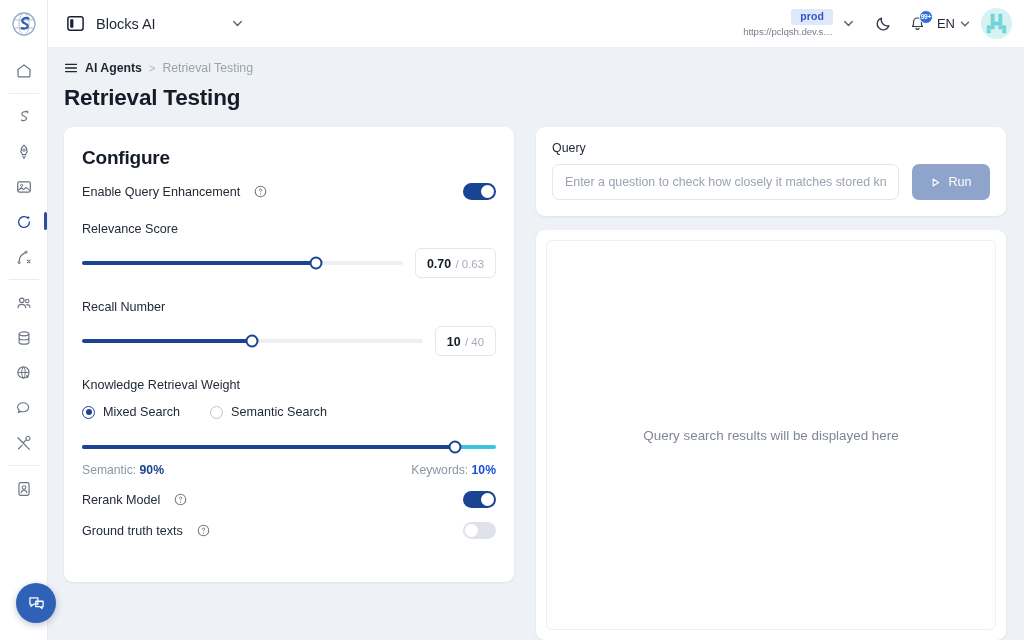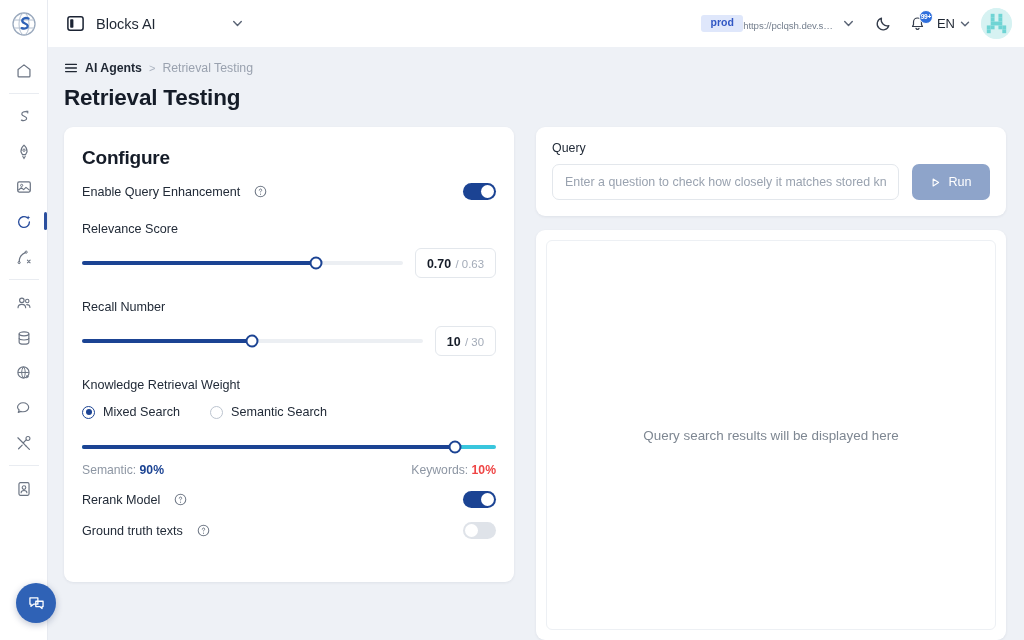--- a/index.html
+++ b/index.html
@@ -26,21 +26,21 @@
     display: flex; align-items: center; gap: 11px; padding: 0 14px 0 18px;
     height: 47px; cursor: pointer; min-width: 210px;
   }
   .panel-icon { width: 19px; height: 19px; color: #1b2333; flex: 0 0 19px; }
   .ws-name { font-size: 14.5px; color: #1f2733; font-weight: 400; white-space: nowrap; }
   .chev { width: 13px; height: 13px; color: #5a6475; margin-left: auto; }
   .topbar-spacer { flex: 1 1 auto; }
   .topbar-right { display: flex; align-items: center; gap: 0; padding-right: 12px; height: 47px; }
 
   .env-block {
-    display: flex; align-items: flex-end;
+    display: flex; flex-direction: column; align-items: flex-end;
     line-height: 1.05; margin-right: 2px; cursor: pointer;
   }
   .env-badge {
     background: #dfe7fb; color: #3157c4; font-size: 10.5px; font-weight: 700;
     border-radius: 3px; padding: 2px 9px 3px; letter-spacing: .1px;
   }
   .env-url { font-size: 9.7px; color: #76808f; margin-top: 2px; letter-spacing: -.1px; }
   .env-chev { width: 13px; height: 13px; color: #5a6475; margin: 0 12px 0 7px; cursor: pointer; }
 
   .icon-btn {
@@ -150,21 +150,21 @@
 
   .weight-track { position: relative; height: 4px; border-radius: 3px; background: #39c6dd; margin-top: 26px; }
   .weight-track .fill { position: absolute; left: 0; top: 0; height: 4px; border-radius: 3px; background: #1b4393; }
   .weight-track .thumb {
     position: absolute; top: 50%; width: 13px; height: 13px; border-radius: 50%;
     background: #fff; border: 2px solid #1b4393; transform: translate(-50%, -50%); cursor: grab;
   }
   .weight-legend { display: flex; justify-content: space-between; margin-top: 14px; }
   .lg { font-size: 12.2px; color: #8d96a3; }
   .lg b.sem { color: #1b4393; font-weight: 700; }
-  .lg b.key { color: #ef4444; font-weight: 700; }
+  .lg b.key { color: #1d4ed8; font-weight: 700; }
 
   
   .query-card { padding: 14px 16px 16px 16px; }
   .q-label { font-size: 12.4px; color: #222b38; font-weight: 500; }
   .q-row { display: flex; gap: 13px; margin-top: 9px; align-items: stretch; }
   .q-input {
     flex: 1 1 auto; border: 1px solid #e3e7ec; border-radius: 7px; height: 36px;
     padding: 0 12px; font-size: 12.4px; color: #1f2733; font-family: "Liberation Sans", sans-serif;
     outline: none; background: #fff; min-width: 0;
   }
@@ -406,21 +406,21 @@
             </div>
 
             <div class="sec-label">Recall Number</div>
             <div class="slider-row">
               <div class="track">
                 <div class="fill" id="rec-fill" style="width: 50%;"></div>
                 <div class="thumb" id="rec-thumb" style="left: 50%;"></div>
               </div>
               <div class="val-box">
                 <b>10</b>
-                <span>/ 30</span>
+                <span>/ 40</span>
               </div>
             </div>
 
             <div class="sec-label">Knowledge Retrieval Weight</div>
             <div class="radio-row">
               <div class="radio sel">
                 <span class="dot"></span>
                 <span class="radio-txt">Mixed Search</span>
               </div>
               <div class="radio">

